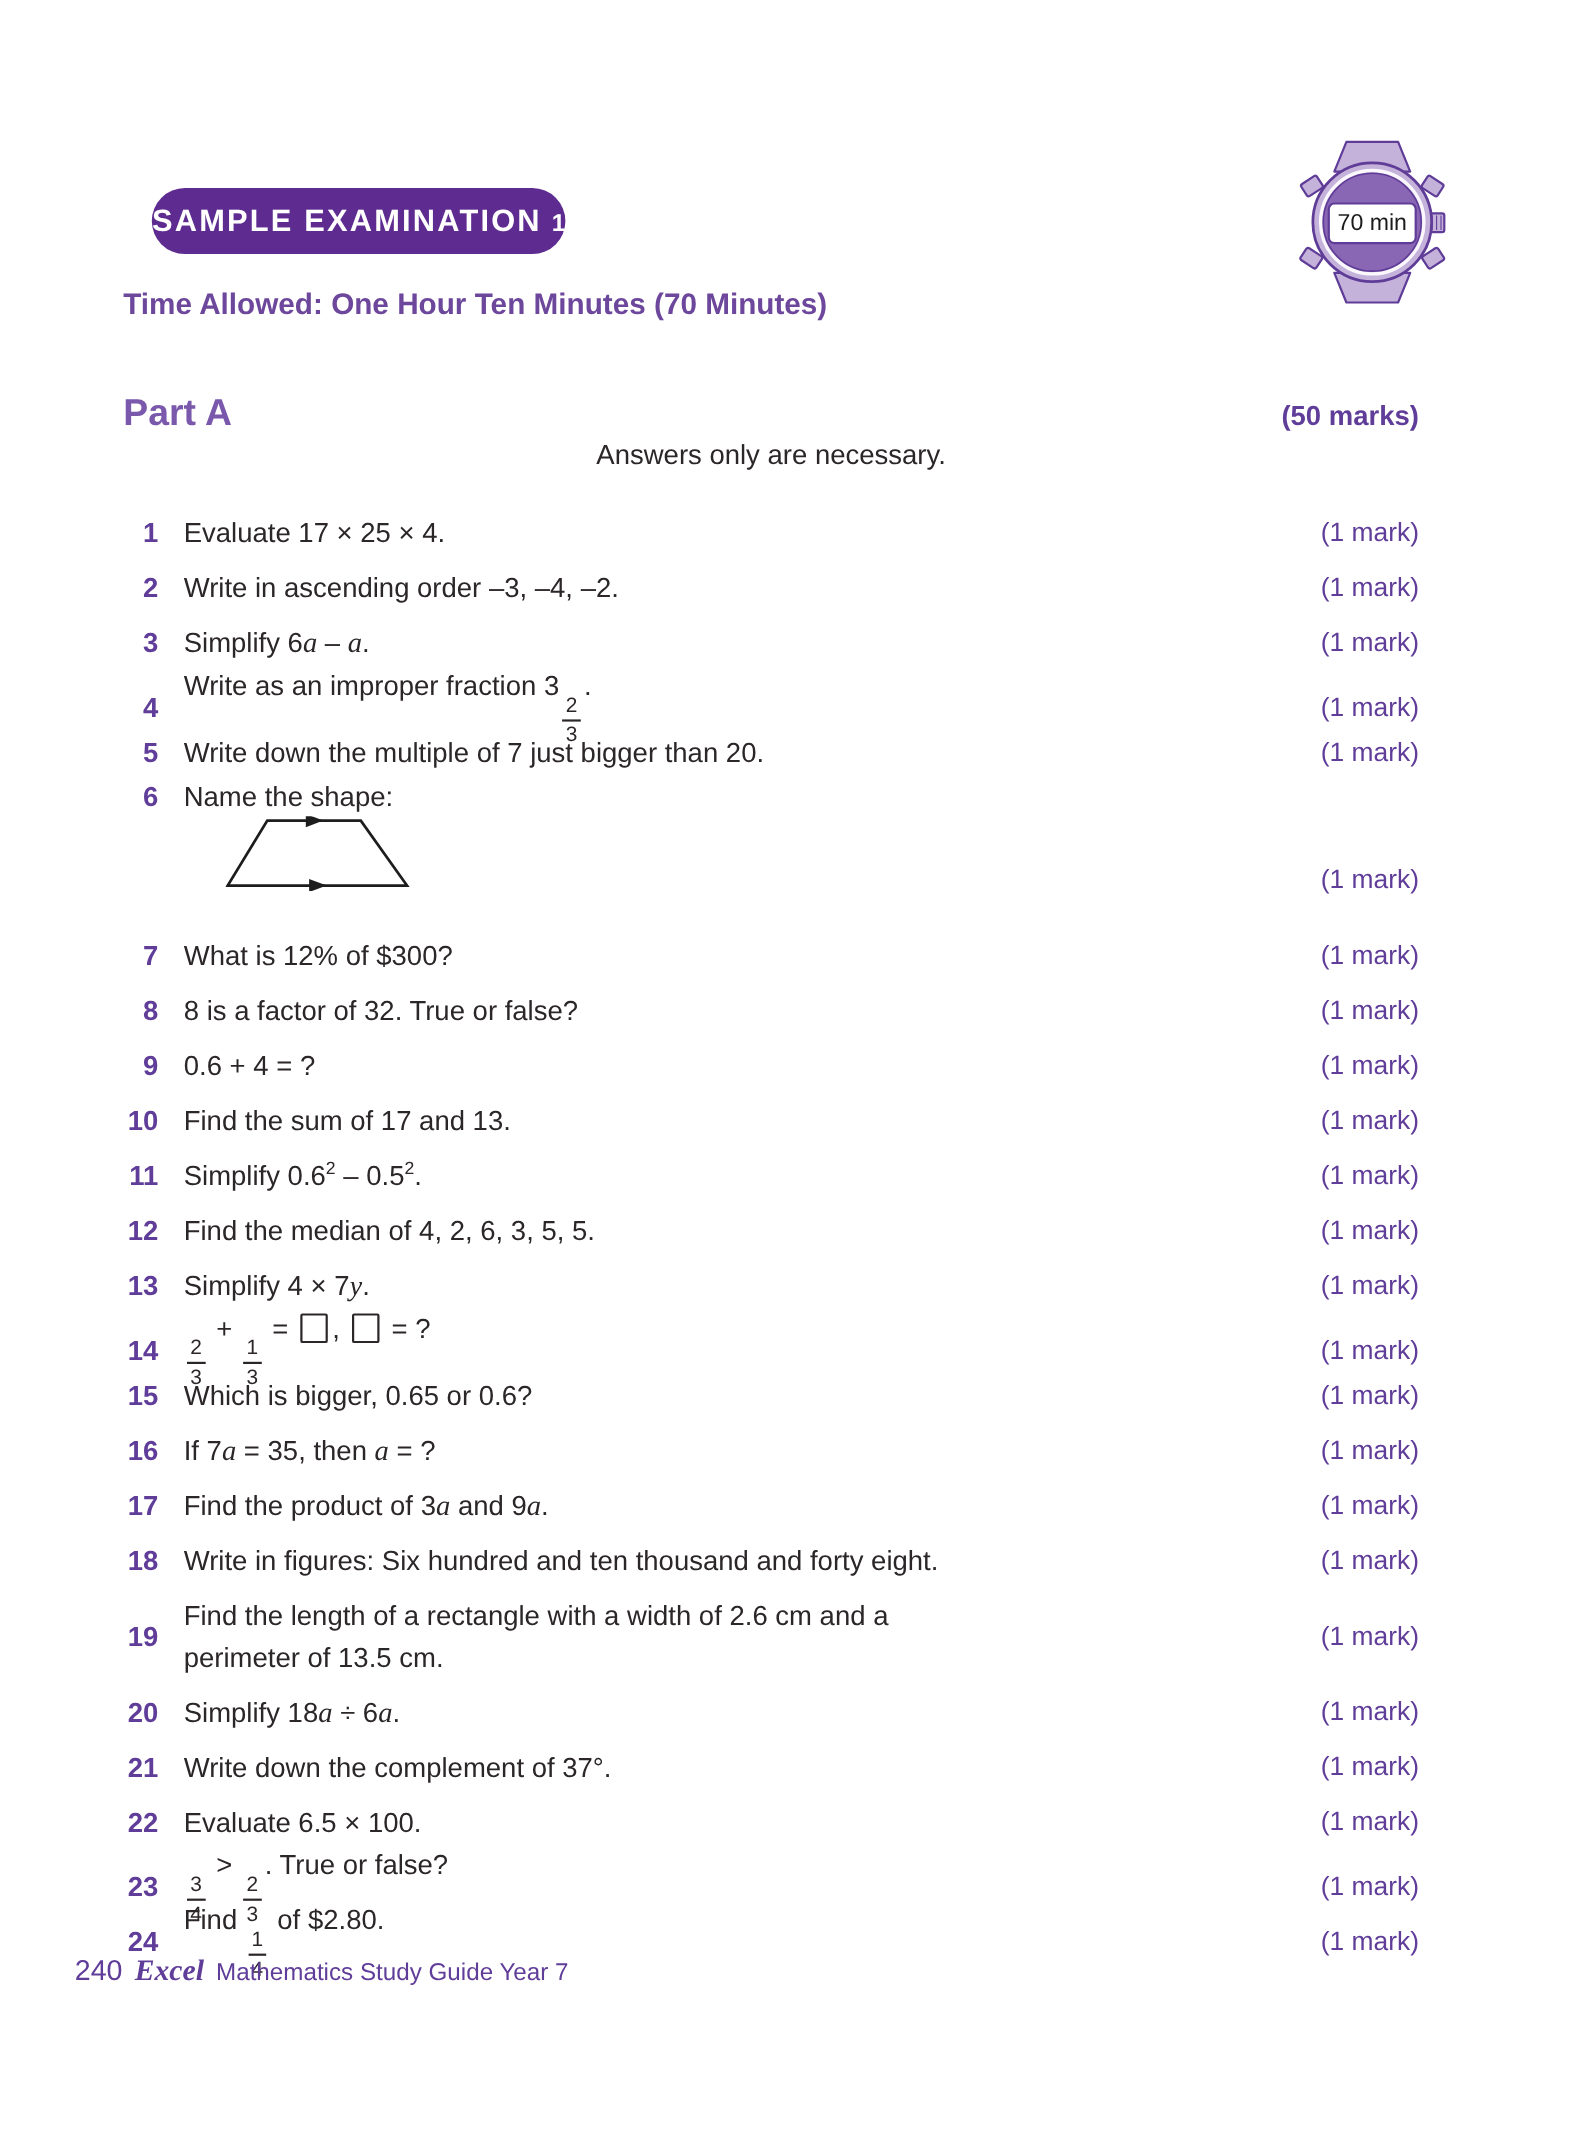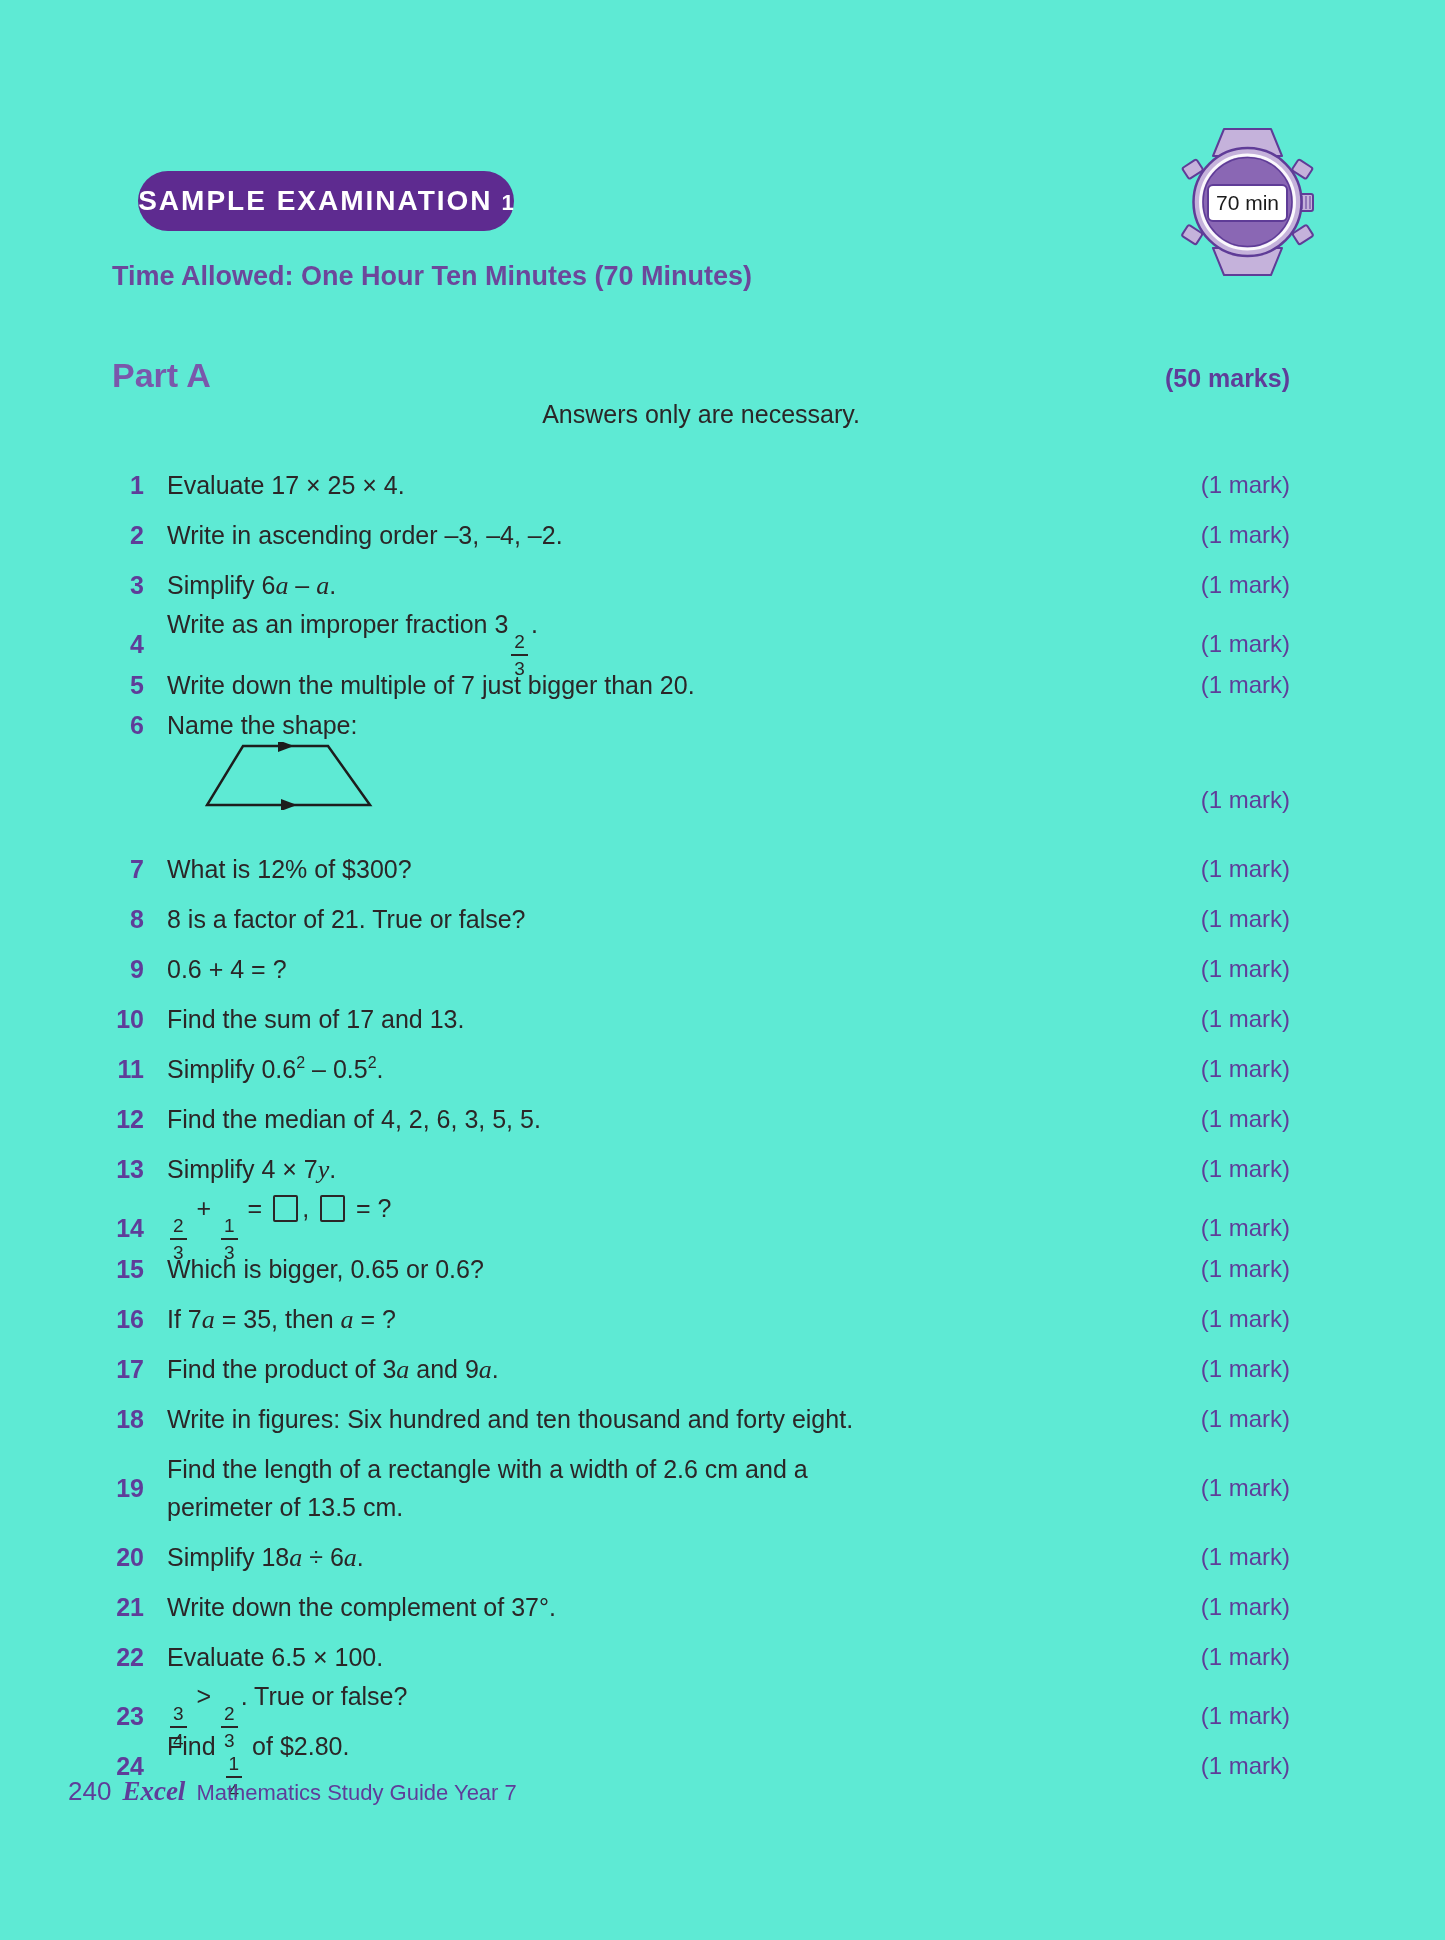--- a/index.html
+++ b/index.html
@@ -9,21 +9,21 @@
     --time-heading:#6c479b;
     --body-text:#2b2627;
     --watch-body:#c5b2db;
     --watch-face:#8a67b4;
     --watch-outline:#5f3c97;
   }
   *{margin:0;padding:0;box-sizing:border-box;}
   html,body{background:#e8e8e8;}
   body{font-family:"Liberation Sans",sans-serif;}
   .page{
-    position:relative;width:1445px;height:1940px;background:#5eead4;
+    position:relative;width:1445px;height:1940px;background:#ffffff;
     margin:0 auto;overflow:hidden;color:var(--body-text);
   }
   
   .badge{
     position:absolute;left:138px;top:171px;width:376px;height:60px;
     background:var(--badge-bg);border-radius:30px;
     display:flex;align-items:center;justify-content:center;gap:9px;
     color:#ffffff;font-weight:bold;
   }
   .badge .badge-label{font-size:28px;letter-spacing:2px;}
@@ -168,21 +168,21 @@
           </svg>
           <div class="q-mark">(1 mark)</div>
         </div>
         <div class="q-row">
           <div class="q-num">7</div>
           <div class="q-text">What is 12% of $300?</div>
           <div class="q-mark">(1 mark)</div>
         </div>
         <div class="q-row">
           <div class="q-num">8</div>
-          <div class="q-text">8 is a factor of 21. True or false?</div>
+          <div class="q-text">8 is a factor of 32. True or false?</div>
           <div class="q-mark">(1 mark)</div>
         </div>
         <div class="q-row">
           <div class="q-num">9</div>
           <div class="q-text">0.6 + 4 = ?</div>
           <div class="q-mark">(1 mark)</div>
         </div>
         <div class="q-row">
           <div class="q-num">10</div>
           <div class="q-text">Find the sum of 17 and 13.</div>

